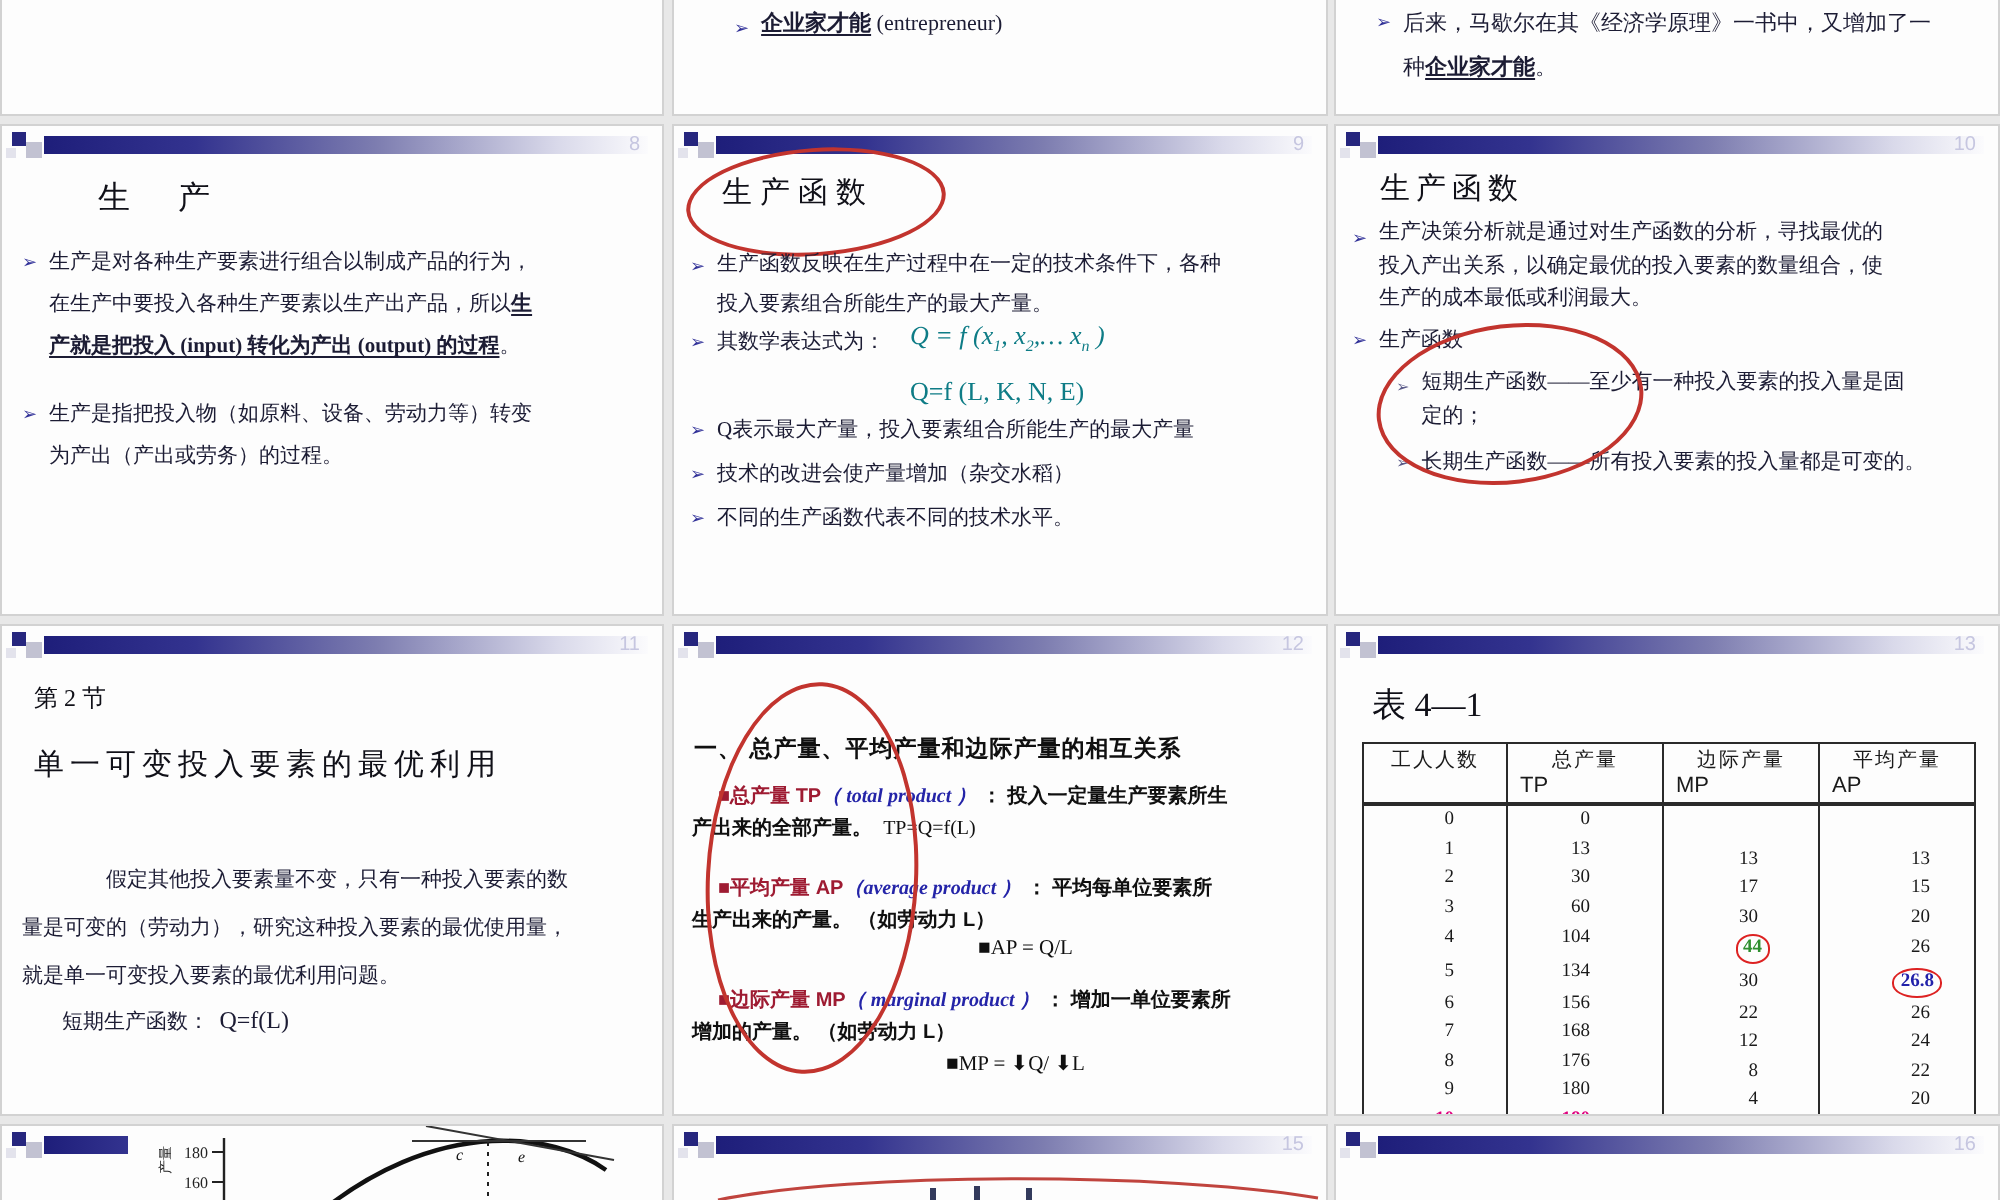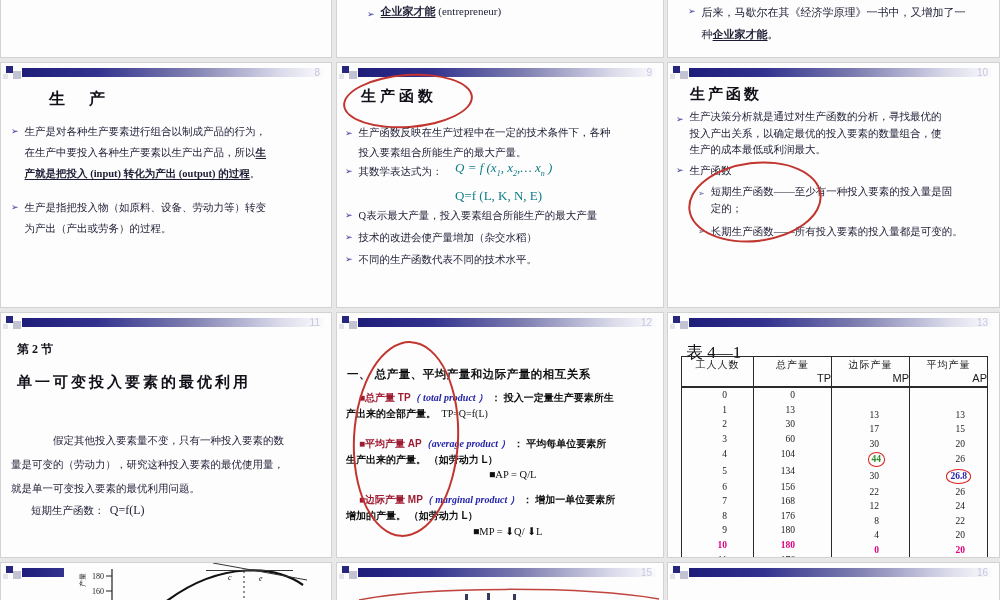--- a/index.html
+++ b/index.html
@@ -22,21 +22,21 @@
   .deco .sq-b{position:absolute;left:12px;top:8px;width:8px;height:8px;background:#c2c2d2}
   .deco .sq-c{position:absolute;left:2px;top:11px;width:5px;height:5px;background:#e3e3ec}
   .deco .bar{
     position:absolute;left:21px;top:5px;right:7px;height:9px;
     background:linear-gradient(90deg,#1e1e7a 0%,#33338f 25%,#7d7db0 55%,#d9d9ea 85%,#fbfbfd 100%);
   }
   .deco.short .bar{right:auto;width:42px;background:linear-gradient(90deg,#1e1e7a,#33338f)}
   .deco .num{position:absolute;right:11px;top:4px;font:10px "Liberation Sans",sans-serif;color:#c6c6e0}
 
   
-  .stitle{position:absolute;font-weight:bold;color:#101018;font-size:16px}
+  .stitle{position:absolute;font-weight:normal;color:#101018;font-size:16px}
   .bul{position:absolute;display:flex;gap:6px;color:#1c1c34;font-size:10.5px;line-height:21px}
   .mk{color:#333399;font-size:9px;line-height:21px;flex:0 0 auto}
   .u{text-decoration:underline;text-underline-offset:2px;font-weight:bold}
   .ellipse{position:absolute;border:2px solid #c2342e;border-radius:50%}
 
   
   .s6line{position:absolute;left:30px;bottom:32px;font-size:11px;color:#1c1c34;display:flex;gap:6px}
   .s7block{position:absolute;left:20px;bottom:12px;right:8px;font-size:11px;line-height:22px;color:#1c1c34;display:flex;gap:6px}
 
   
@@ -75,29 +75,29 @@
   .t12{position:absolute;left:10px;top:54px;font:bold 11.5px "Liberation Sans",sans-serif;color:#101010;letter-spacing:.5px}
   .ln12{position:absolute;font:bold 10px "Liberation Sans",sans-serif;color:#101010;white-space:nowrap}
   .term{color:#9e1b32}
   .eng{font:bold italic 10px "Liberation Serif",serif;color:#2424a8}
   .f12{font:normal 10px "Liberation Serif",serif;color:#101010}
   .e12{left:16px;top:28px;width:102px;height:192px;transform:rotate(3deg)}
 
   
   .t13{position:absolute;left:18px;top:28px;font-size:17px;font-weight:normal;color:#101018}
   table.ptable{
-    position:absolute;left:13px;top:43px;width:306px;height:212px;
+    position:absolute;left:13px;top:58px;width:306px;height:212px;
     border-collapse:collapse;table-layout:fixed;
     font-family:"Liberation Serif",serif;color:#1a1a1a;
   }
   .ptable,.ptable th{border:1px solid #2a2a2a}
   .ptable th{border-bottom:2px solid #2a2a2a;padding:1px 0 2px 0;font-weight:normal;vertical-align:top}
   .ptable td{border-left:1px solid #2a2a2a;border-right:1px solid #2a2a2a;padding:0;font-size:9.5px;line-height:12.2px;text-align:right}
   .hzh{font-size:10px;text-align:center;letter-spacing:1px}
-  .hsub{font:11px "Liberation Sans",sans-serif;text-align:right;padding-left:6px}
+  .hsub{font:11px "Liberation Sans",sans-serif;text-align:left;padding-left:6px}
   td.cw{padding-right:26px}td.ctp{padding-right:36px}td.cmp{padding-right:30px}td.cap{padding-right:22px}
   td.cmp span,td.cap span{display:inline-block;transform:translateY(5px)}
   tr.hl td{color:#e0007f;font-weight:bold}
   .green{color:#2f8f2f;font-weight:bold}
   .navy{color:#2222aa;font-weight:bold}
   .circ{border:1.5px solid #dd2222;border-radius:50%;padding:0 3px;margin-right:-6px}
 
   
   .svg-abs{position:absolute;left:0;top:0}
 </style>

